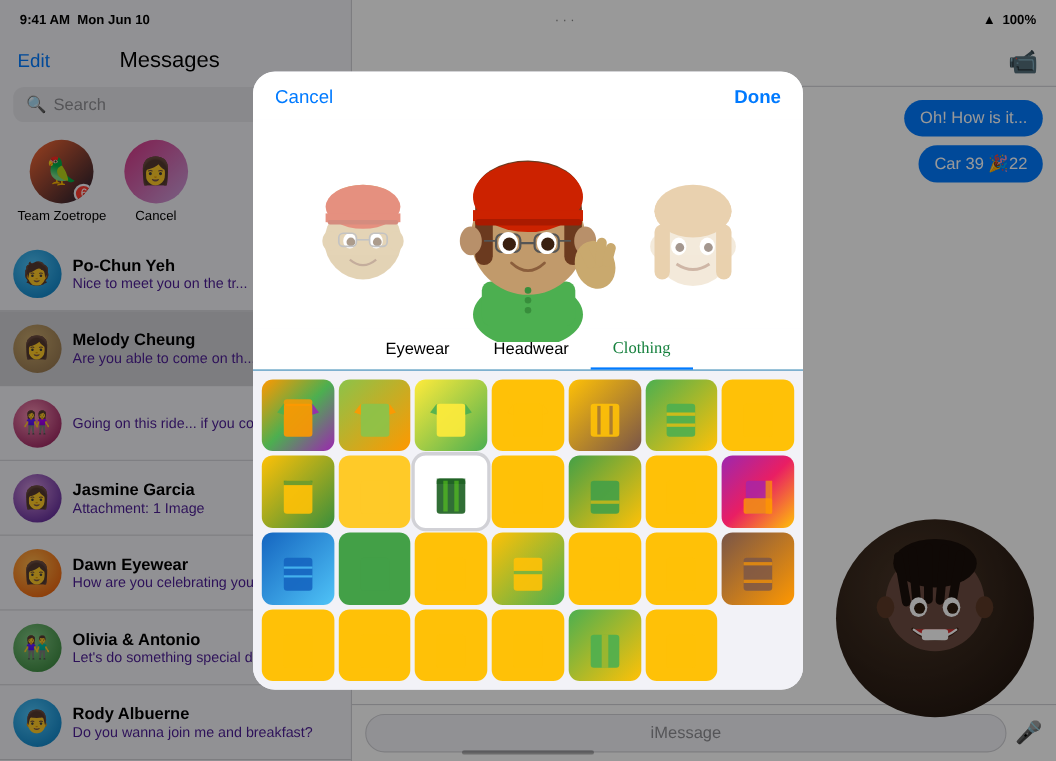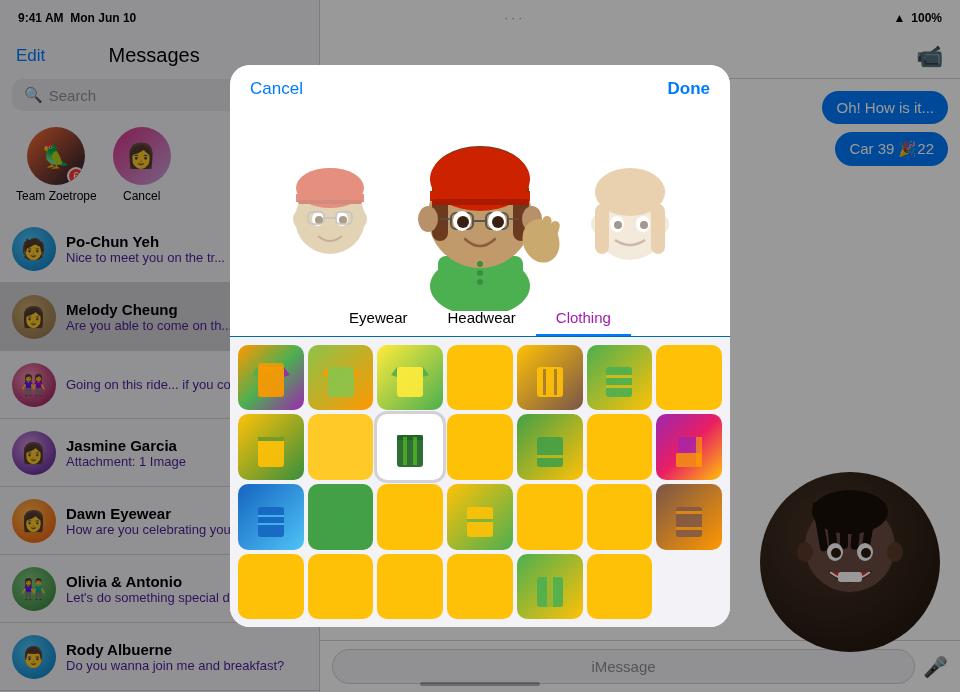--- a/index.html
+++ b/index.html
@@ -259,21 +259,21 @@
       gap: 0;
       border-bottom: 1px solid #0369a1;
     }
     .cat-tab {
       padding: 10px 20px;
       font-size: 15px;
       color: #000;
       cursor: pointer;
       position: relative;
     }
-    .cat-tab.active { color: #a21caf; }
+    .cat-tab.active { color: #15803d; font-family: Liberation Serif, serif; }
     .cat-tab.active::after {
       content: '';
       position: absolute;
       bottom: 0; left: 0; right: 0;
       height: 2px;
       background: #007aff;
     }
 
     
     .clothing-grid {

